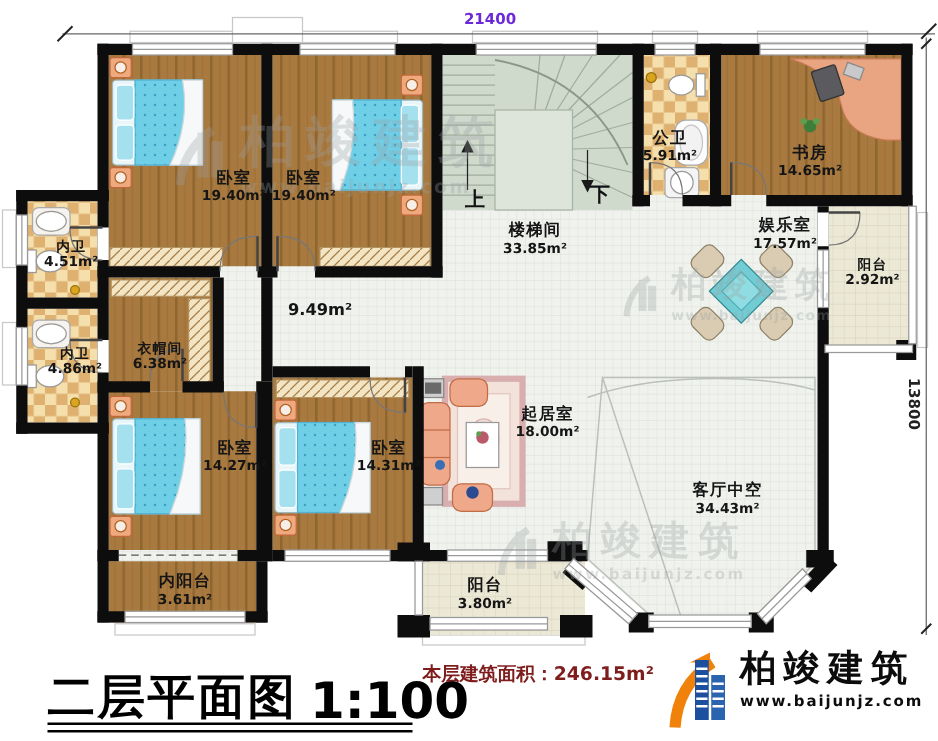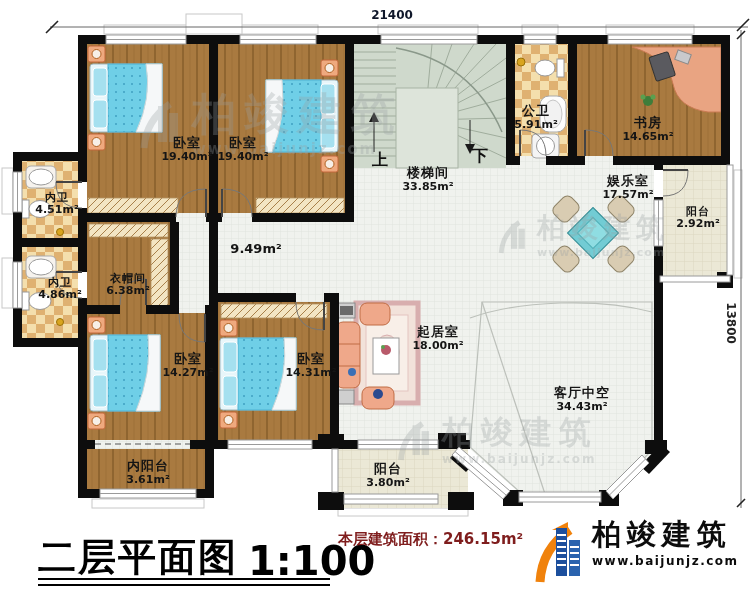--- a/index.html
+++ b/index.html
@@ -6,21 +6,21 @@
   .stage{position:relative;width:750px;height:593px;background:#fff;overflow:hidden;
          font-family:"DejaVu Sans","Liberation Sans",sans-serif;}
   .plan-svg{position:absolute;left:0;top:0;}
   .rlabel{position:absolute;transform:translateX(-50%);text-align:center;color:#151515;
           font-weight:bold;line-height:1.12;white-space:nowrap;z-index:30;}
   .rlabel .nm{display:block;font-size:13px;letter-spacing:1px;}
   .rlabel .ar{display:block;font-size:11px;letter-spacing:0;}
   .rlabel.small .nm{font-size:11px;}
   .hall-area{position:absolute;transform:translateX(-50%);font-size:13px;font-weight:bold;color:#151515;z-index:30;}
   .stair-dir{position:absolute;font-size:16px;font-weight:bold;color:#111;z-index:30;}
-  .dim-h{position:absolute;transform:translateX(-50%);font-size:12px;font-weight:bold;color:#0f172a;z-index:30;}
+  .dim-h{position:absolute;transform:translateX(-50%);font-size:12px;font-weight:bold;color:#6d28d9;z-index:30;}
   .dim-v{position:absolute;transform:rotate(90deg);font-size:12px;font-weight:bold;color:#222;z-index:30;}
   .wm{position:absolute;display:flex;align-items:center;gap:8px;color:#9aa0a2;opacity:.3;z-index:20;pointer-events:none;}
   .wm .wm-name{font-weight:bold;line-height:1;}
   .wm .wm-url{font-weight:bold;margin-top:4px;}
   .wm1 .wm-name{font-size:44px;letter-spacing:9px;} .wm1 .wm-url{font-size:15px;letter-spacing:2px;}
   .wm2 .wm-name{font-size:28px;letter-spacing:5px;} .wm2 .wm-url{font-size:11px;letter-spacing:1px;}
   .wm3 .wm-name{font-size:32px;letter-spacing:7px;} .wm3 .wm-url{font-size:12px;letter-spacing:2px;}
   .titlebar{position:absolute;left:0;top:518px;width:744px;height:75px;background:#fff;z-index:40;}
   .plan-title{position:absolute;left:38px;top:14px;font-size:38px;font-weight:bold;color:#000;letter-spacing:2px;}
   .plan-scale{position:absolute;left:248px;top:20px;font-size:40px;font-weight:bold;color:#000;}
@@ -448,21 +448,21 @@
 <div class="stair-dir" style="left:472px;top:146px;">下</div>
 
 <div class="rlabel" style="left:187px;top:136px;">
   <span class="nm">卧室</span>
       <span class="ar">19.40m²</span>
     </div>
 <div class="rlabel" style="left:243px;top:136px;">
   <span class="nm">卧室</span>
       <span class="ar">19.40m²</span>
     </div>
-<div class="rlabel" style="left:428px;top:166px;">
+<div class="rlabel" style="left:428px;top:178px;">
   <span class="nm">楼梯间</span>
       <span class="ar">33.85m²</span>
     </div>
 <div class="rlabel" style="left:536px;top:104px;">
   <span class="nm">公卫</span>
       <span class="ar">5.91m²</span>
     </div>
 <div class="rlabel" style="left:648px;top:116px;">
   <span class="nm">书房</span>
       <span class="ar">14.65m²</span>

